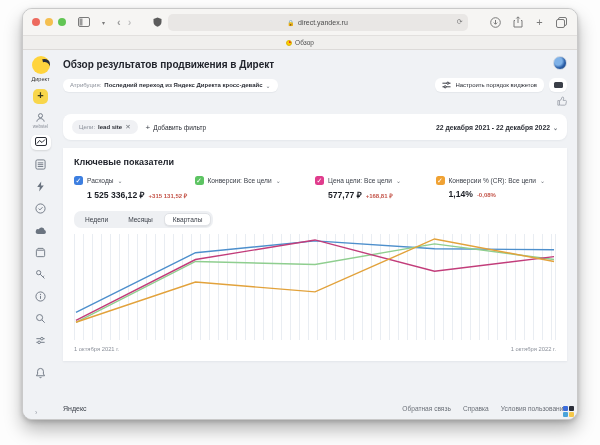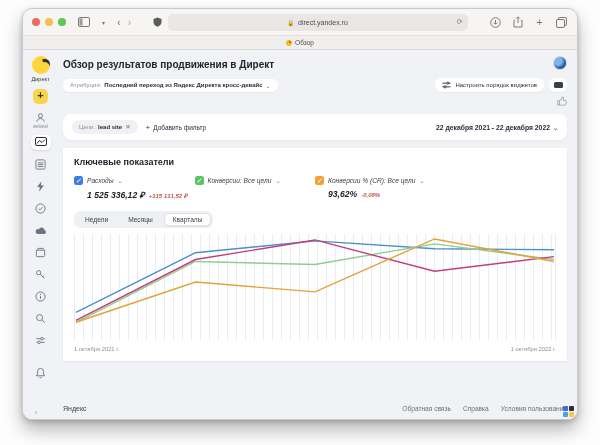--- a/index.html
+++ b/index.html
@@ -69,21 +69,21 @@
   .filter-band { margin-top:8px; background:#fff; border-radius:8px; height:26px; display:flex; align-items:center; padding:0 9px; gap:8px; box-shadow:0 1px 2px rgba(20,30,60,.05); }
   .chip { background:#f0f1f4; border-radius:10px; padding:3px 7px; font-size:6px; color:#8a8f99; display:flex; gap:3px; align-items:center; }
   .chip b { color:#2a2d35; }
   .chip-x { color:#6b7078; font-size:6.5px; }
   .add-filter { font-size:6.5px; color:#2a2d35; display:flex; gap:3px; align-items:center; }
   .add-filter .plus { font-size:8px; color:#3a3f48; }
   .date-range { margin-left:auto; font-size:6.8px; font-weight:bold; color:#2a2d35; display:flex; gap:3px; align-items:center; }
 
   .card { margin-top:8px; background:#fff; border-radius:0; padding:9px 11px; box-shadow:0 1px 2px rgba(20,30,60,.06); }
   .card-title { font-size:9px; font-weight:bold; color:#21242c; }
-  .metrics { display:flex; margin-top:9px;font-style:italic; }
+  .metrics { display:flex; margin-top:9px; }
   .metric { width:25%; }
   .metric-head { display:flex; align-items:center; gap:4px; }
   .mcheck { width:9px; height:9px; border-radius:2.5px; color:#fff; font-size:7px; line-height:9px; text-align:center; }
   .mlabel { font-size:6.6px; color:#3a3f48; }
   .metric-vals { margin-top:4px; padding-left:13px; display:flex; align-items:baseline; gap:4px; }
   .mvalue { font-size:8.6px; font-weight:bold; color:#1c1f26; }
   .mdelta { font-size:6px; font-weight:bold; }
 
   .seg-tabs { margin-top:10px; display:inline-flex; background:#eef0f3; border-radius:7px; padding:2px; gap:2px; }
   .seg { font-size:6.6px; color:#3a3f48; padding:3px 9px; border-radius:5px; }
@@ -319,26 +319,37 @@
             </div>
             <div class="metric">
               <div class="metric-head">
                 <span class="mcheck" style="background: rgb(93, 196, 99);">✓</span>
                 <span class="mlabel">Конверсии: Все цели</span>
                 <span class="chev">⌄</span>
               </div>
             </div>
             <div class="metric">
               <div class="metric-head">
+                <span class="mcheck" style="background: rgb(224, 60, 141);">✓</span>
+                <span class="mlabel">Цена цели: Все цели</span>
+                <span class="chev">⌄</span>
+              </div>
+              <div class="metric-vals">
+                <span class="mvalue">577,77 ₽</span>
+                <span class="mdelta" style="color: rgb(196, 85, 74);">+168,81 ₽</span>
+              </div>
+            </div>
+            <div class="metric">
+              <div class="metric-head">
                 <span class="mcheck" style="background: rgb(240, 162, 51);">✓</span>
                 <span class="mlabel">Конверсии % (CR): Все цели</span>
                 <span class="chev">⌄</span>
               </div>
               <div class="metric-vals">
-                <span class="mvalue">93,62%</span>
+                <span class="mvalue">1,14%</span>
                 <span class="mdelta" style="color: rgb(196, 85, 74);">-0,08%</span>
               </div>
             </div>
           </div>
 
           <div class="seg-tabs">
             <span class="seg">Недели</span>
             <span class="seg">Месяцы</span>
             <span class="seg sel">Кварталы</span>
           </div>

